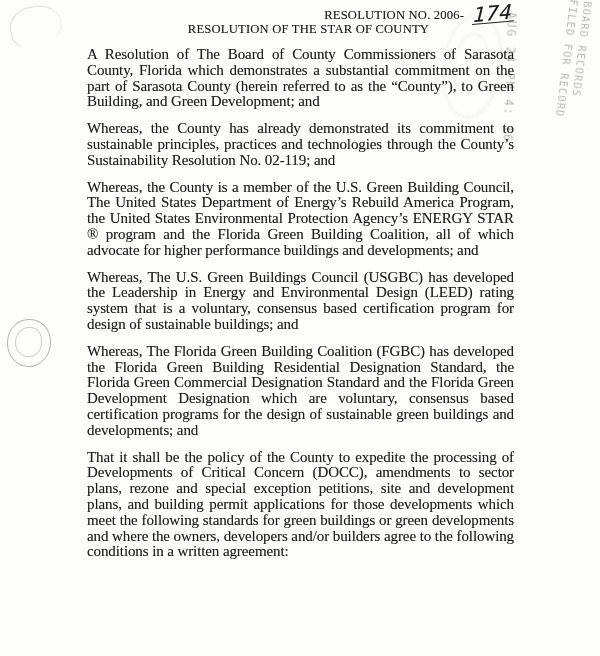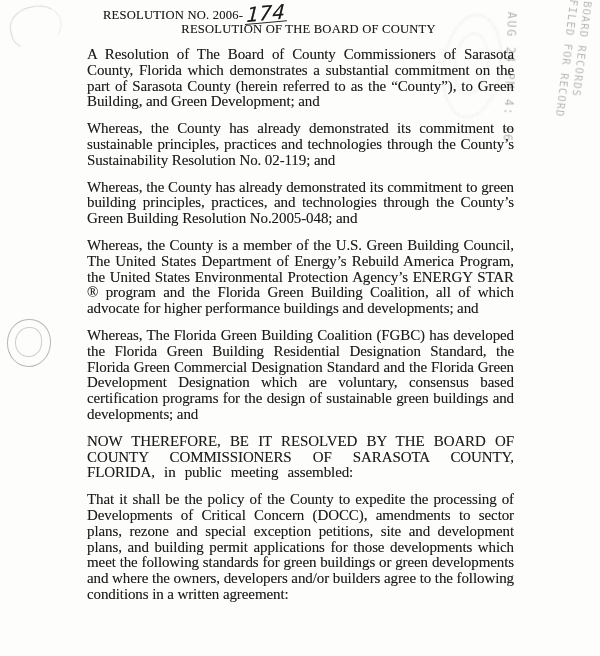--- a/index.html
+++ b/index.html
@@ -15,21 +15,21 @@
   .content{
     position:absolute;left:87px;top:8px;width:427px;z-index:2;
   }
   .title{
     text-align:center;
     font-size:12.6px;line-height:14px;
     letter-spacing:.2px;
     padding-left:16px;
     font-weight:400;
   }
-  .title-line1{display:flex;justify-content:flex-start;align-items:flex-start;height:14px;overflow:visible;}
+  .title-line1{display:flex;justify-content:flex-end;align-items:flex-start;height:14px;overflow:visible;gap:6px;}
   .hand-num{
     display:inline-block;
     font-family:"DejaVu Sans", sans-serif;
     font-style:italic;
     font-size:20px;line-height:16px;
     font-weight:500;
     transform:rotate(-5deg) skewX(-8deg);
     transform-origin:left bottom;
     border-bottom:1.6px solid #242424;
     padding:0 2px 1px 1px;
@@ -110,25 +110,24 @@
   <div class="circle-topleft"></div>
   <div class="circle-left"></div>
 
   <div class="content">
 
     <div class="title">
       <div class="title-line1">
         <span>RESOLUTION NO. 2006-</span>
           <span class="hand-num">174</span>
       </div>
-      <div>RESOLUTION OF THE BOARD OF COUNTY</div>
+      <div>RESOLUTION OF THE STAR OF COUNTY</div>
     </div>
 
     <p class="para">A Resolution of The Board of County Commissioners of Sarasota County, Florida which demonstrates a substantial commitment on the part of Sarasota County (herein referred to as the “County”), to Green Building, and Green Development; and</p>
     <p class="para">Whereas, the County has already demonstrated its commitment to sustainable principles, practices and technologies through the County’s Sustainability Resolution No. 02-119; and</p>
-    <p class="para">Whereas, the County has already demonstrated its commitment to green building principles, practices, and technologies through the County’s Green Building Resolution No.2005-048; and</p>
     <p class="para">Whereas, the County is a member of the U.S. Green Building Council, The United States Department of Energy’s Rebuild America Program, the United States Environmental Protection Agency’s ENERGY STAR ® program and the Florida Green Building Coalition, all of which advocate for higher performance buildings and developments; and</p>
+    <p class="para">Whereas, The U.S. Green Buildings Council (USGBC) has developed the Leadership in Energy and Environmental Design (LEED) rating system that is a voluntary, consensus based certification program for design of sustainable buildings; and</p>
     <p class="para">Whereas, The Florida Green Building Coalition (FGBC) has developed the Florida Green Building Residential Designation Standard, the Florida Green Commercial Designation Standard and the Florida Green Development Designation which are voluntary, consensus based certification programs for the design of sustainable green buildings and developments; and</p>
-    <p class="para resolved-caps">NOW THEREFORE, BE IT RESOLVED BY THE BOARD OF COUNTY COMMISSIONERS OF SARASOTA COUNTY, FLORIDA, in public meeting assembled:</p>
     <p class="para">That it shall be the policy of the County to expedite the processing of Developments of Critical Concern (DOCC), amendments to sector plans, rezone and special exception petitions, site and development plans, and building permit applications for those developments which meet the following standards for green buildings or green developments and where the owners, developers and/or builders agree to the following conditions in a written agreement:</p>
 
   </div>
 </div>
 
 </body></html>

